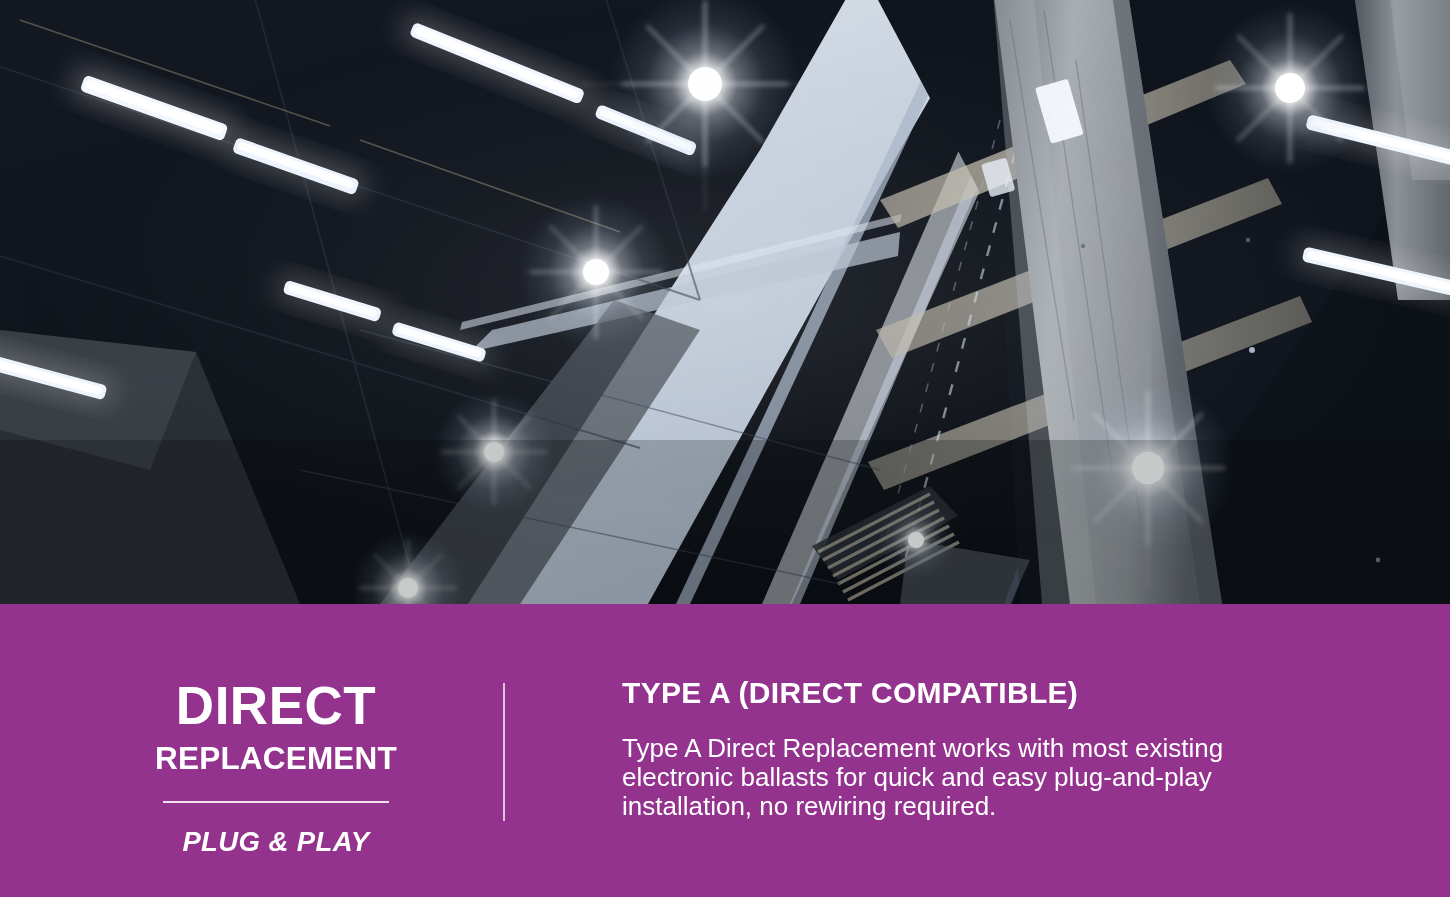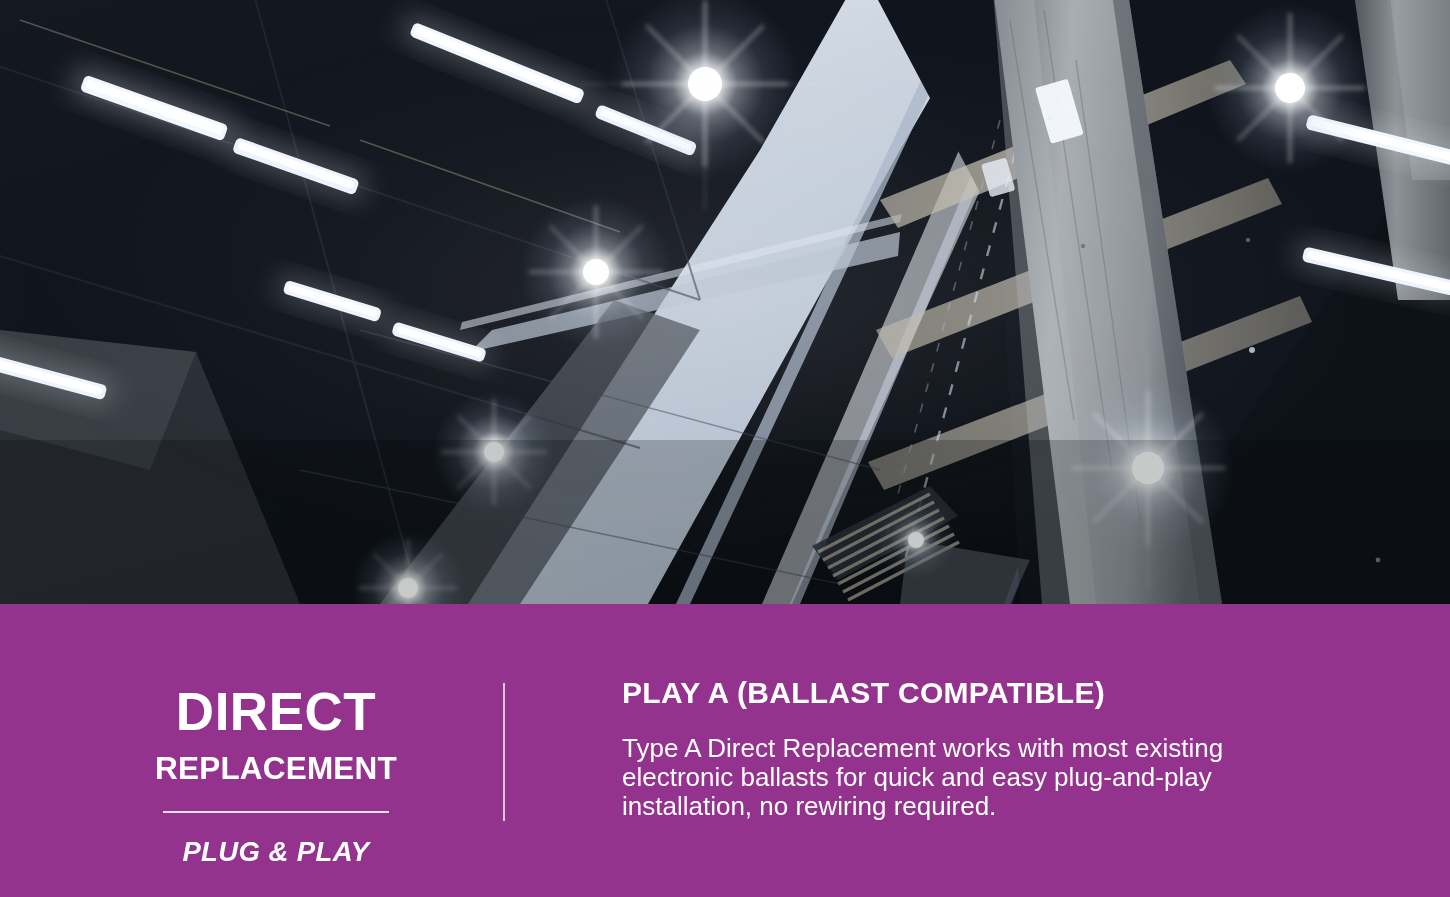--- a/index.html
+++ b/index.html
@@ -56,21 +56,21 @@
     top: 68px;
     width: 316px;
     text-align: center;
     color: #ffffff;
   }
   .lockup-direct {
     font-size: 53px;
     font-weight: 700;
     line-height: 0.92;
     letter-spacing: 0.5px;
-    margin: 16px;
+    margin: 10px;
     white-space: nowrap;
   }
   .lockup-replacement {
     font-size: 31.5px;
     font-weight: 700;
     line-height: 1.0;
     letter-spacing: 0.2px;
     margin: 12px 0 0 0;
     white-space: nowrap;
   }
@@ -414,18 +414,18 @@
     <div class="lockup">
       <div class="lockup-direct">DIRECT</div>
       <div class="lockup-replacement">REPLACEMENT</div>
       <div class="lockup-rule"></div>
       <div class="lockup-plugplay">PLUG &amp; PLAY</div>
     </div>
 
     <div class="divider"></div>
 
     <div class="copy">
-      <h2 class="copy-heading">PLAY A (BALLAST COMPATIBLE)</h2>
+      <h2 class="copy-heading">TYPE A (DIRECT COMPATIBLE)</h2>
       <p class="copy-body">Type A Direct Replacement works with most existing electronic ballasts for quick and easy plug-and-play installation, no rewiring required.</p>
     </div>
 
   </div>
 </div>
 
 </body></html>

